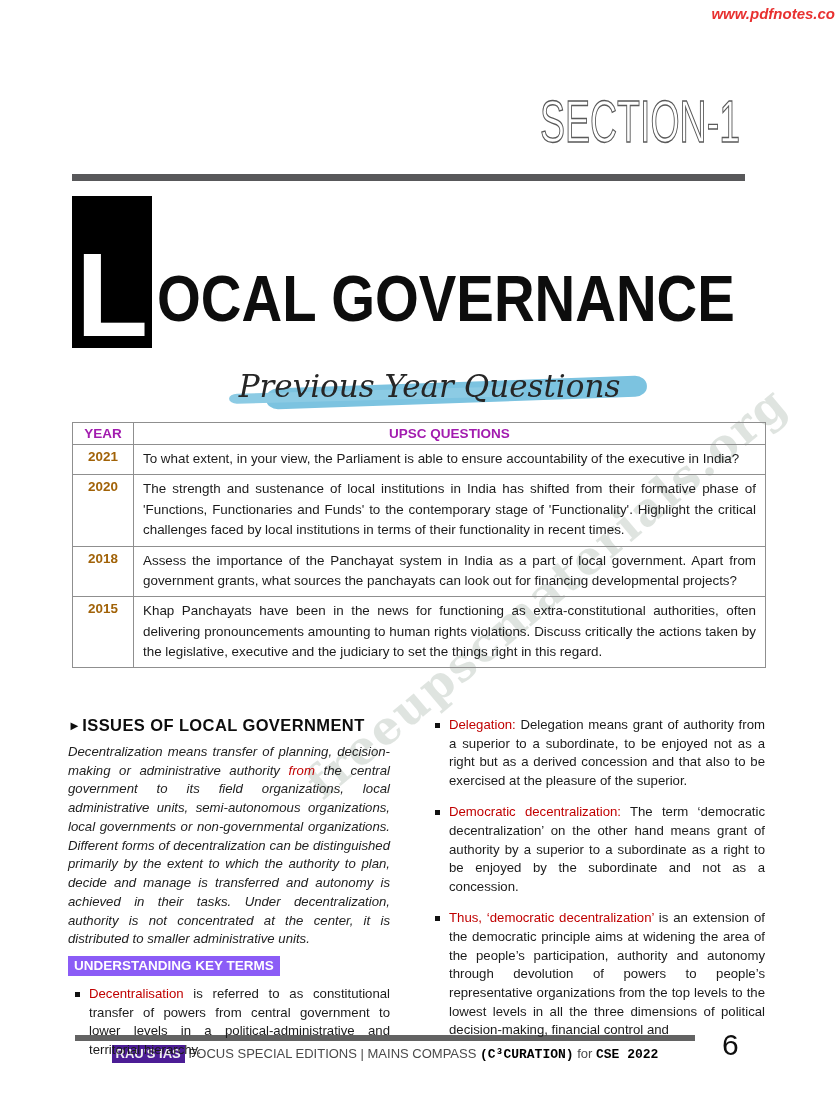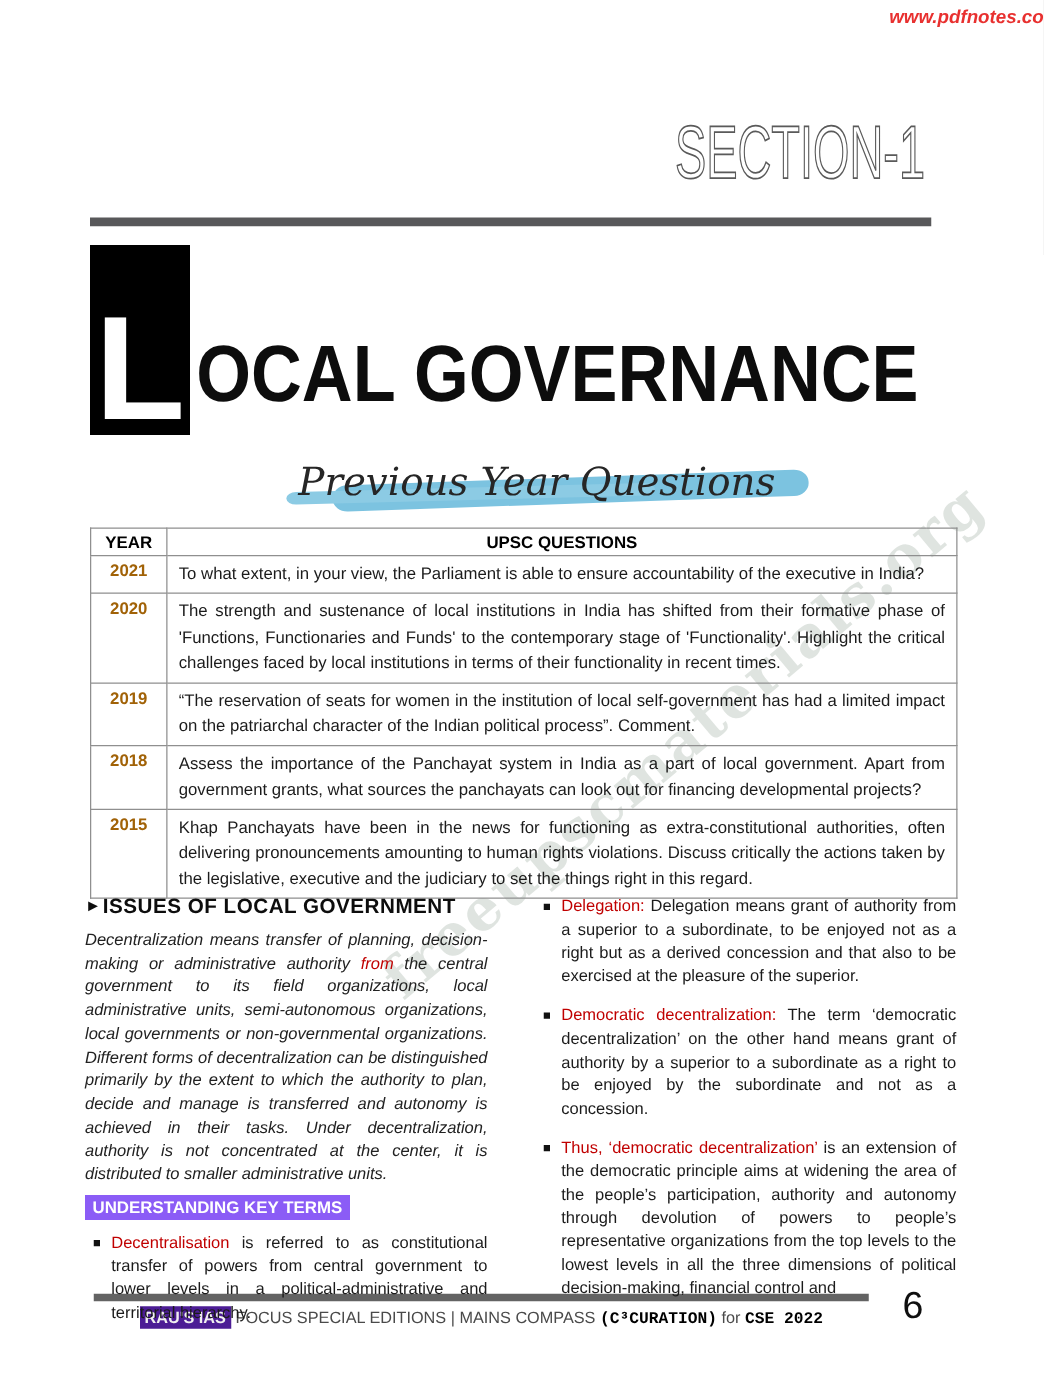--- a/index.html
+++ b/index.html
@@ -33,21 +33,21 @@
 
   
   .watermark{position:absolute;left:295px;top:768px;transform:rotate(-40deg);transform-origin:left top;
              font-family:"DejaVu Serif",serif;font-size:46px;font-weight:bold;letter-spacing:2px;
              color:rgba(148,166,152,0.30);white-space:nowrap;z-index:0;}
 
   
   .pyq-table{position:absolute;left:72px;top:422px;width:694px;border-collapse:collapse;
              font-size:13.4px;z-index:1;background:transparent;}
   .pyq-table th,.pyq-table td{border:1px solid #8f8f8f;vertical-align:top;}
-  .pyq-table th{font-weight:bold;text-align:center;padding:3px 4px;font-size:13.5px;color:#000000;}
+  .pyq-table th{font-weight:bold;text-align:center;padding:3px 4px;font-size:13.5px;color:#a21caf;}
   .year-col{width:52px;}
   .year-cell{text-align:center;font-weight:bold;padding:4px 2px;color:#a16207;}
   .q-cell{text-align:justify;line-height:1.52;padding:4px 9px 5px;color:#1b1b1b;}
 
   
   .col-left{position:absolute;left:68px;top:716px;width:322px;z-index:1;}
   .col-right{position:absolute;left:428px;top:716px;width:337px;z-index:1;}
 
   .issues-heading{margin:0 0 8px 0;font-size:16.5px;font-weight:bold;letter-spacing:0.4px;color:#0d0d0d;}
   .heading-marker{font-size:13px;vertical-align:1px;margin-right:1px;}
@@ -108,24 +108,20 @@
     <tbody>
       <tr>
         <td class="year-cell">2021</td>
         <td class="q-cell">To what extent, in your view, the Parliament is able to ensure accountability of the executive in India?</td>
       </tr>
       <tr>
         <td class="year-cell">2020</td>
         <td class="q-cell">The strength and sustenance of local institutions in India has shifted from their formative phase of 'Functions, Functionaries and Funds' to the contemporary stage of 'Functionality'. Highlight the critical challenges faced by local institutions in terms of their functionality in recent times.</td>
       </tr>
       <tr>
-        <td class="year-cell">2019</td>
-        <td class="q-cell">“The reservation of seats for women in the institution of local self-government has had a limited impact on the patriarchal character of the Indian political process”. Comment.</td>
-      </tr>
-      <tr>
         <td class="year-cell">2018</td>
         <td class="q-cell">Assess the importance of the Panchayat system in India as a part of local government. Apart from government grants, what sources the panchayats can look out for financing developmental projects?</td>
       </tr>
       <tr>
         <td class="year-cell">2015</td>
         <td class="q-cell">Khap Panchayats have been in the news for functioning as extra-constitutional authorities, often delivering pronouncements amounting to human rights violations. Discuss critically the actions taken by the legislative, executive and the judiciary to set the things right in this regard.</td>
       </tr>
     </tbody>
   </table>
 

